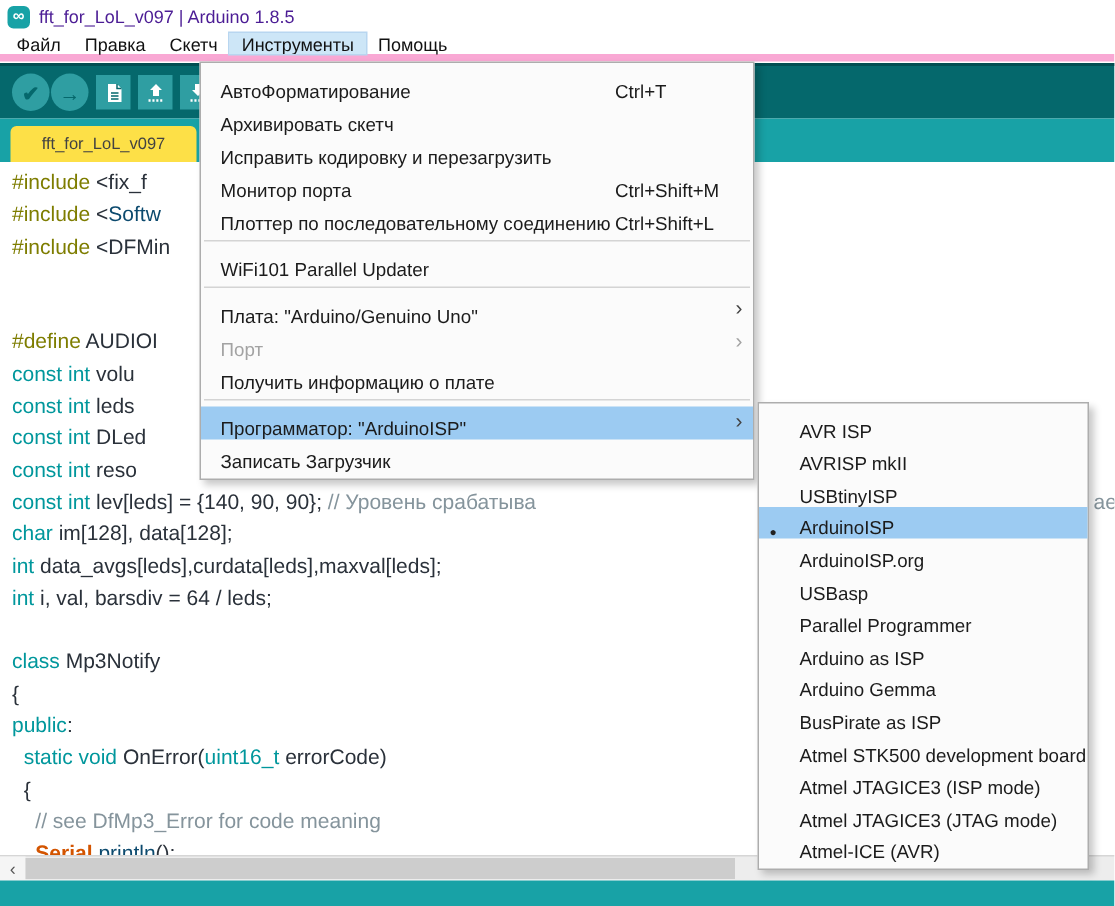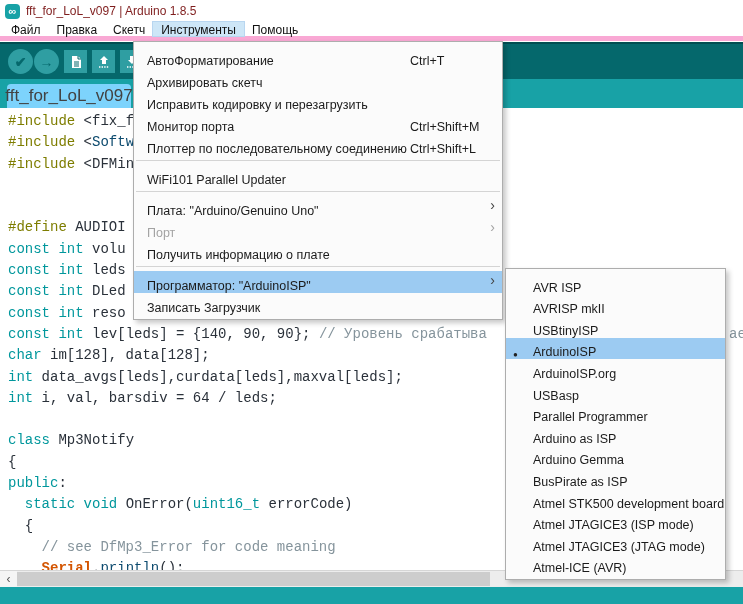--- a/index.html
+++ b/index.html
@@ -10,43 +10,43 @@
     --menubar-hl:#CDE6F7;
   }
   *{margin:0;padding:0;box-sizing:border-box;}
   html,body{width:743px;height:604px;overflow:hidden;}
   body{font-family:"Liberation Sans",sans-serif;position:relative;background:#fff;}
 
   .titlebar{position:absolute;left:0;top:0;width:743px;height:22px;background:#fff;
     display:flex;align-items:center;padding-left:5px;}
   .app-icon{width:15px;height:15px;border-radius:4px;background:var(--teal-mid);
     color:#fff;font-size:11px;line-height:15px;text-align:center;font-weight:bold;margin-right:6px;}
-  .title-text{font-size:12px;color:#7f1d1d;}
+  .title-text{font-size:12px;color:#4c1d95;}
 
   .menubar{position:absolute;left:0;top:22px;width:743px;height:19px;background:#fff;
     display:flex;align-items:stretch;padding-left:3px;border-bottom:5px solid #f9a8d4;}
   .mb-item{font-size:12px;color:#111;padding:2px 8px 0 8px;display:flex;align-items:center;}
   .mb-item.active{background:var(--menubar-hl);outline:1px solid #b8d6f0;}
 
   .toolbar{position:absolute;left:0;top:42px;width:743px;height:37px;background:var(--teal-dark);
     border-top:2px solid #024E52;}
   .tb-circle{position:absolute;top:5px;width:25px;height:25px;border-radius:50%;
     background:var(--teal-btn);color:var(--teal-dark);font-weight:bold;font-size:14px;
     display:flex;align-items:center;justify-content:center;}
   .tb-square{position:absolute;top:6px;width:23px;height:23px;background:var(--teal-btn);
     display:flex;align-items:center;justify-content:center;}
   .tb-square svg{display:block;}
 
   .tabbar{position:absolute;left:0;top:79px;width:743px;height:29px;background:var(--teal-mid);}
-  .tab{position:absolute;left:7px;top:5px;width:124px;height:24px;background:#7dd3fc;
+  .tab{position:absolute;left:7px;top:5px;width:124px;height:24px;background:#fde047;
     border-radius:4px 4px 0 0;display:flex;align-items:center;justify-content:center;
-    font-size:17px;color:#424242;}
+    font-size:11px;color:#424242;}
 
   .editor{position:absolute;left:0;top:108px;width:743px;height:462px;background:#fff;
-    font-family:Liberation Mono, monospace;font-size:14px;line-height:21.3px;
+    font-family:Liberation Sans, sans-serif;font-size:14px;line-height:21.3px;
     padding:3px 0 0 8px;overflow:hidden;white-space:pre;}
   .code-line{height:21.3px;position:relative;}
   .pl{color:#2A313A;}
   .kw{color:#00979C;}
   .pre{color:#7E7D00;}
   .fn{color:#0c4a6e;}
   .srl{color:#D35400;font-weight:bold;}
   .cm{color:#85949C;}
   .tail{position:absolute;left:721px;top:0;}
 

